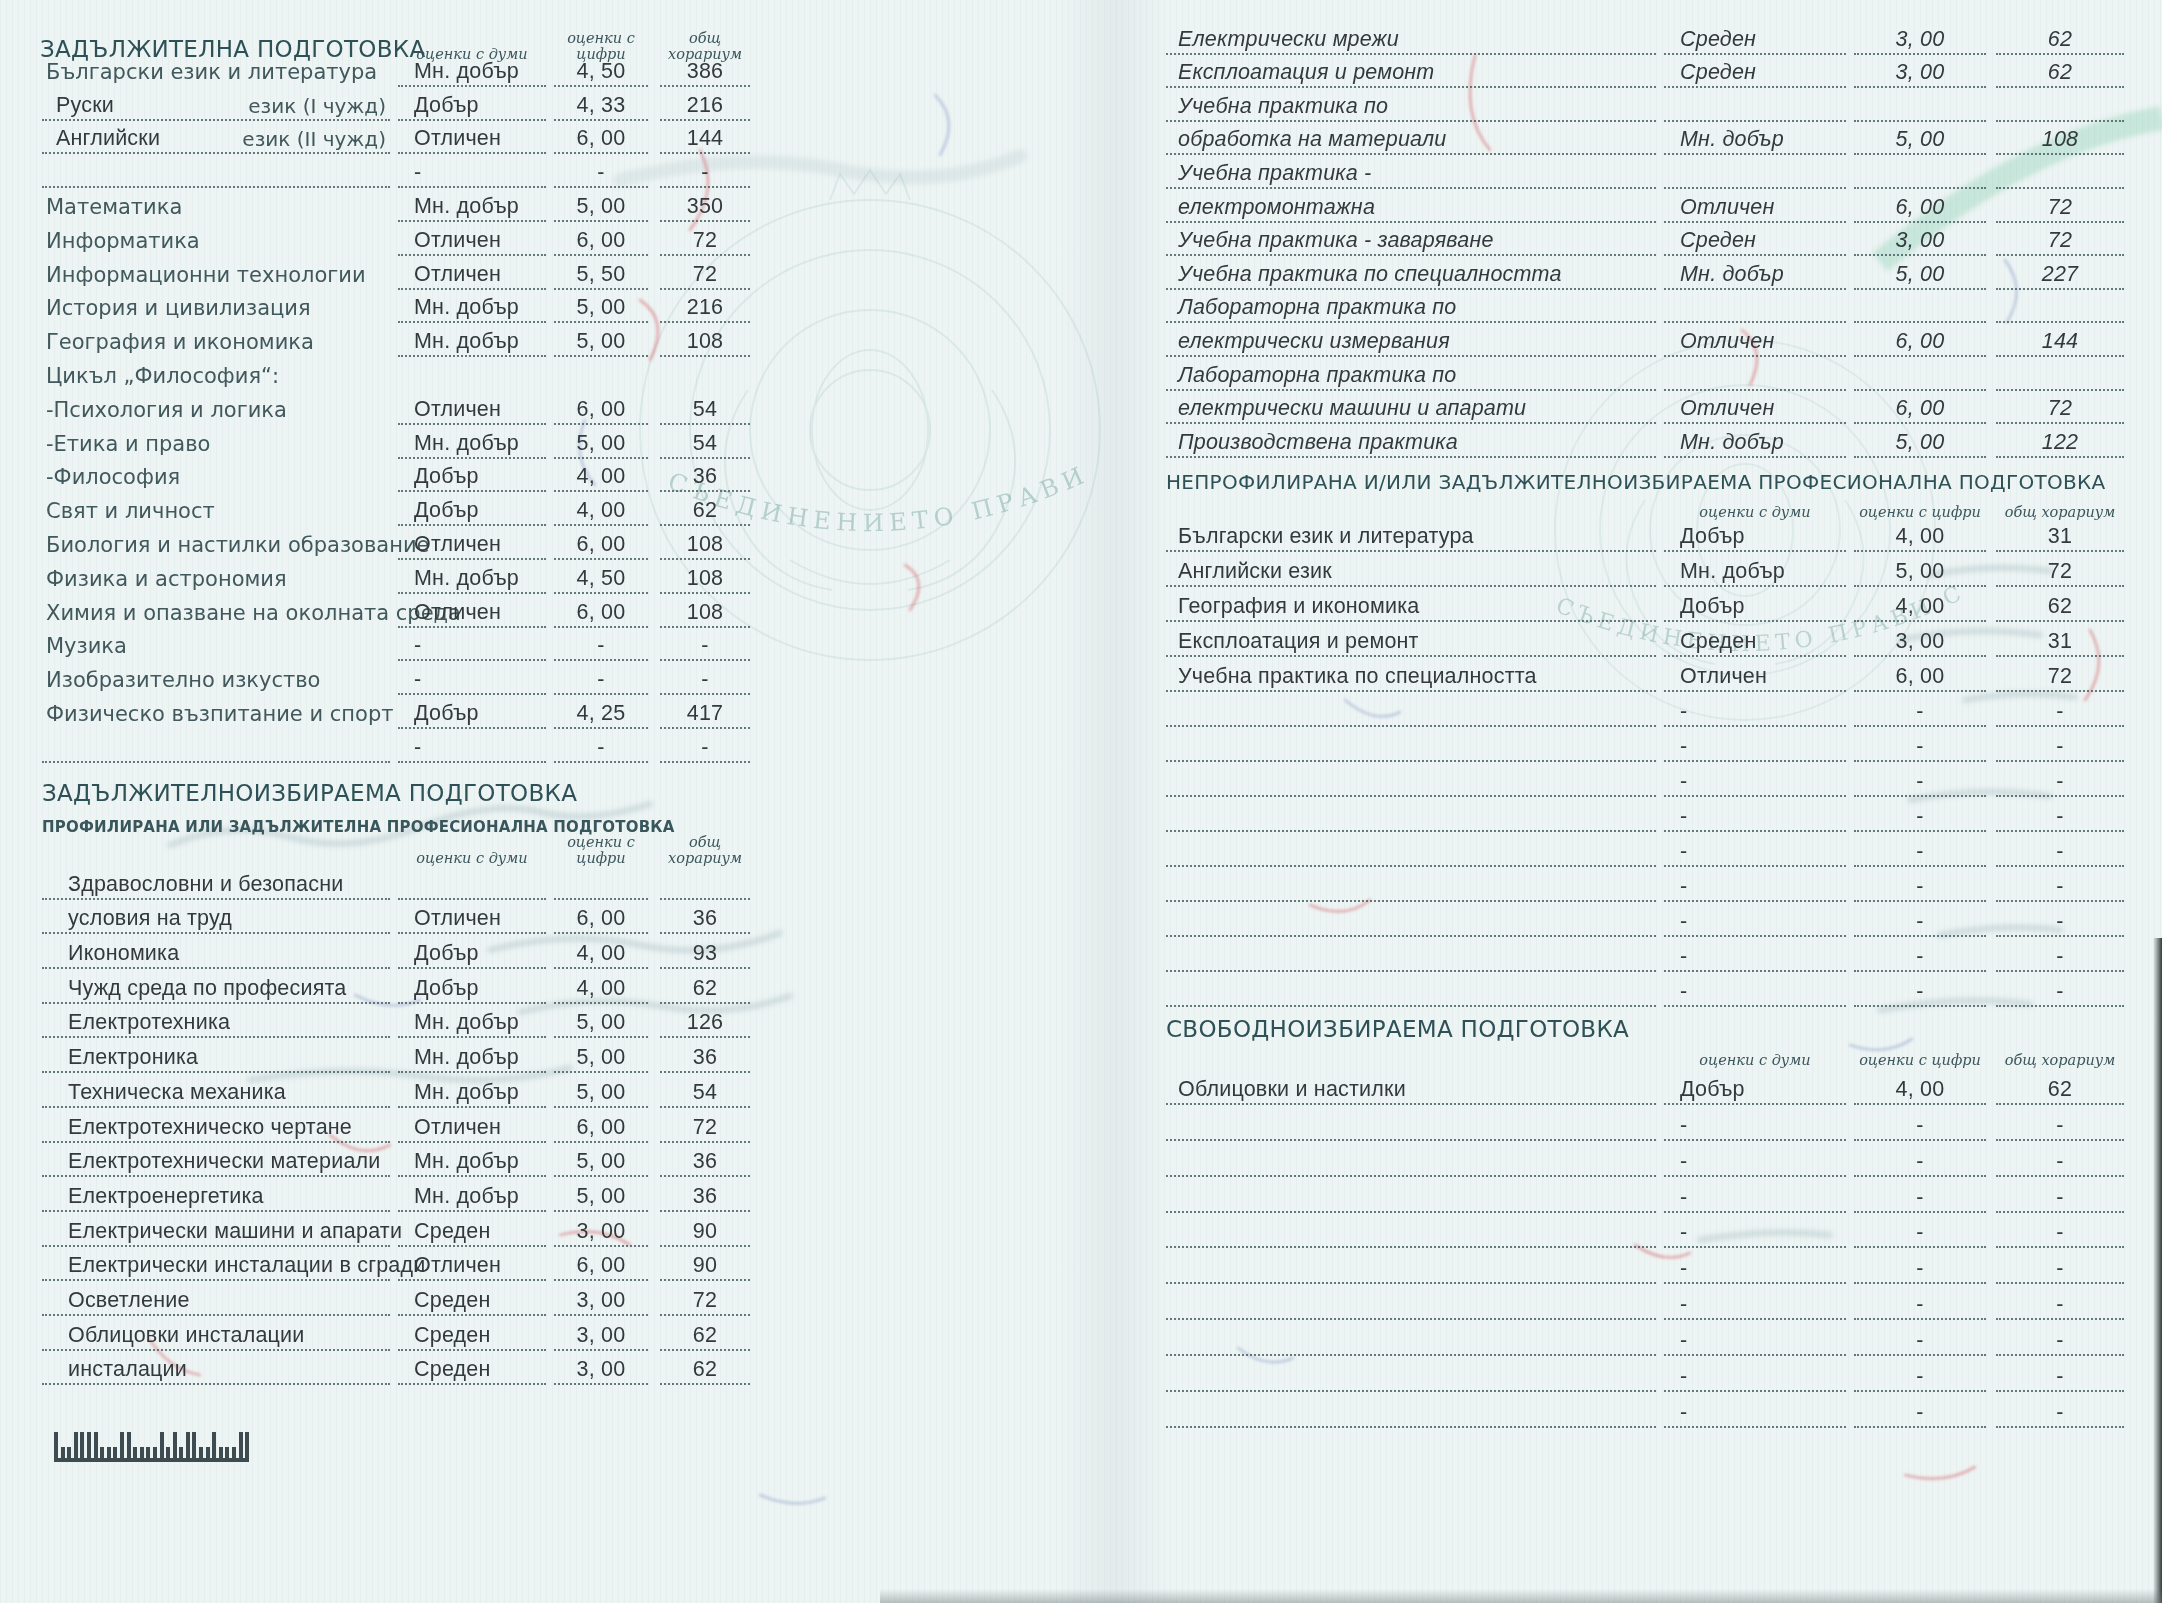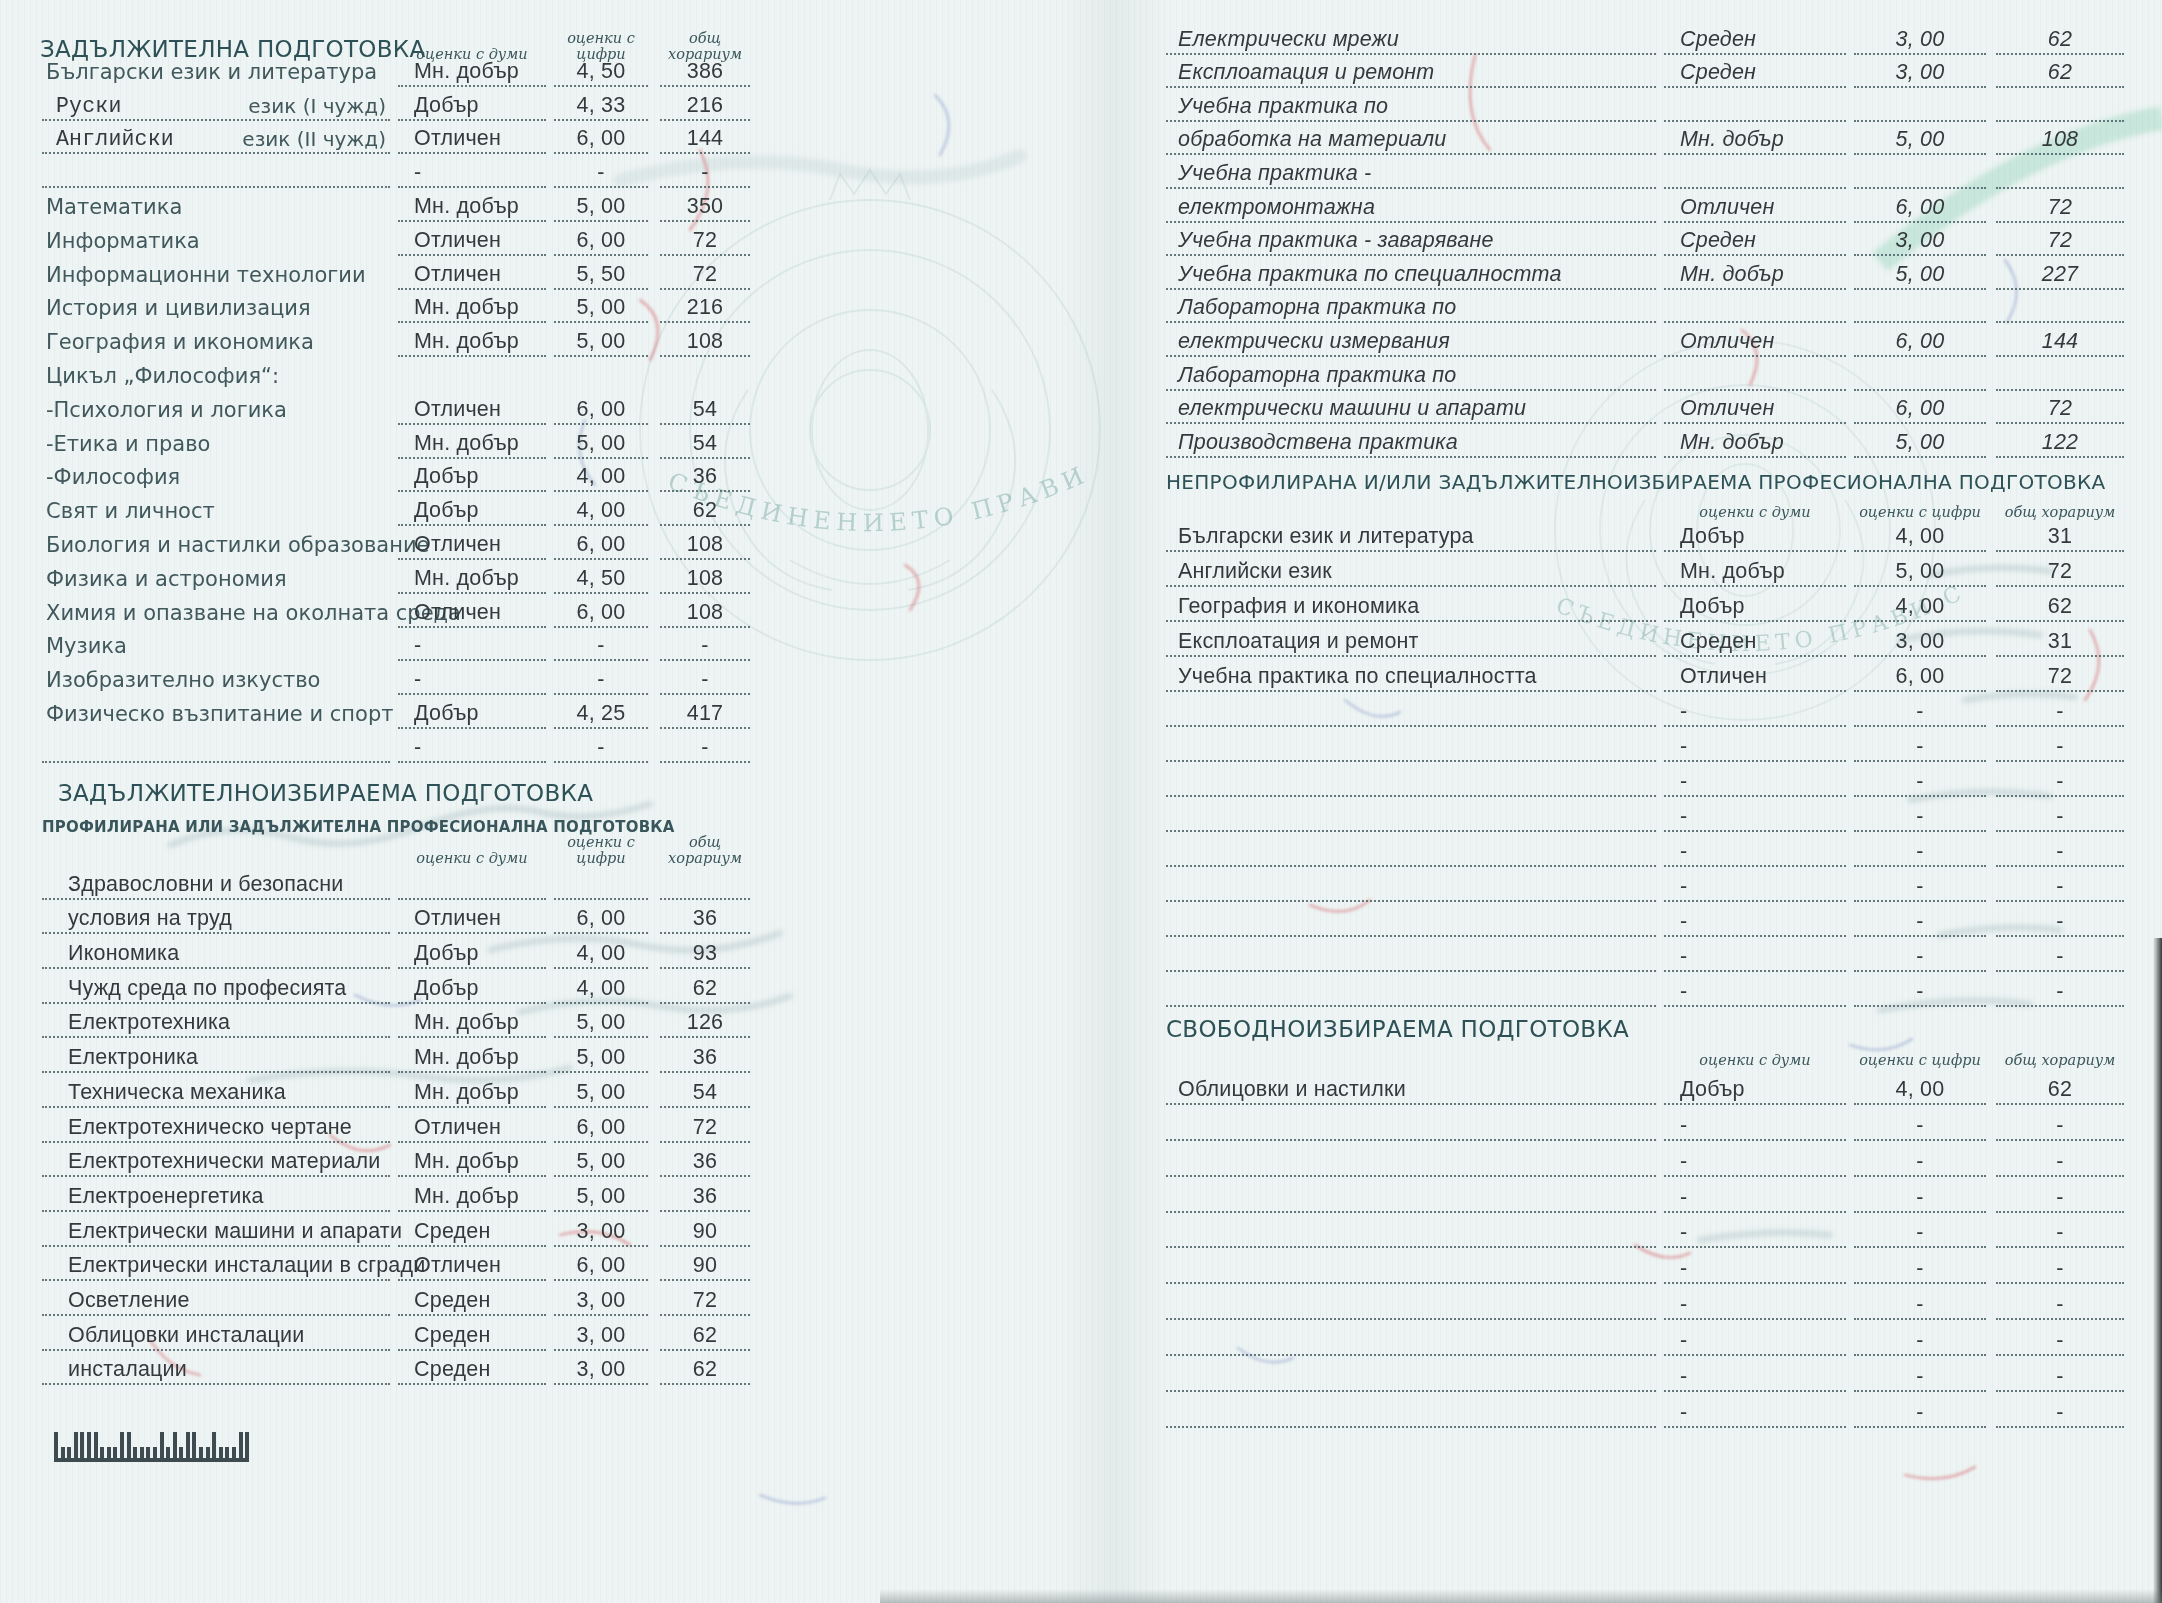--- a/index.html
+++ b/index.html
@@ -32,21 +32,21 @@
   .typed{font-size:21.5px;color:#33393c;letter-spacing:.2px;font-family:"Liberation Sans",sans-serif;}
   .nm{left:28px;}
   .right .nm{left:14px;}
   .cell.word > span{left:18px;}
   .cell.num > span,.cell.hours > span{left:50%;transform:translateX(-50%);}
 
   .prefont,.t-pre .nm,.t-label .nm,.mid{
         font-family:"DejaVu Sans","Liberation Sans",sans-serif;
         font-size:21px;color:#41585d;letter-spacing:0;}
   .t-pre .nm,.t-label .nm{left:6px;}
-  .t-fillmid .nm{left:16px;font-family:Liberation Mono, monospace;}
+  .t-fillmid .nm{left:16px;}
   .mid{left:auto !important;right:6px;font-size:20px;}
   .t-pre .cell.name::after{display:none;}
   .t-label .cell::after{display:none;}
 
   
   .head-line{position:absolute;display:flex;align-items:flex-end;width:100%;}
   .hc{position:relative;}
   .left .hc.h-name{width:352px;} .left .hc.h-word{width:152px;margin-left:4px;}
   .left .hc.h-num{width:98px;margin-left:4px;} .left .hc.h-hours{width:94px;margin-left:8px;}
   .right .hc.h-name{width:494px;} .right .hc.h-word{width:186px;margin-left:4px;}
@@ -491,21 +491,21 @@
           </div>
           <div class="cell num">
             <span class="typed">-</span>
           </div>
           <div class="cell hours">
             <span class="typed">-</span>
           </div>
         </div>
       </div>
 
-    <div class="sec-title" style="position:absolute;top:780px;left:18px;">ЗАДЪЛЖИТЕЛНОИЗБИРАЕМА ПОДГОТОВКА</div>
+    <div class="sec-title" style="position:absolute;top:780px;left:2px;">ЗАДЪЛЖИТЕЛНОИЗБИРАЕМА ПОДГОТОВКА</div>
     <div class="sec-subtitle" style="top:818px;left:2px;">ПРОФИЛИРАНА ИЛИ ЗАДЪЛЖИТЕЛНА ПРОФЕСИОНАЛНА ПОДГОТОВКА</div>
 
     <div class="head-line" style="top:846px;height:20px;">
       <div class="hc h-name"></div>
       <div class="hc h-word">
           <span class="colhead">оценки с думи</span>
         </div>
       <div class="hc h-num">
           <span class="colhead">оценки с цифри</span>
         </div>

